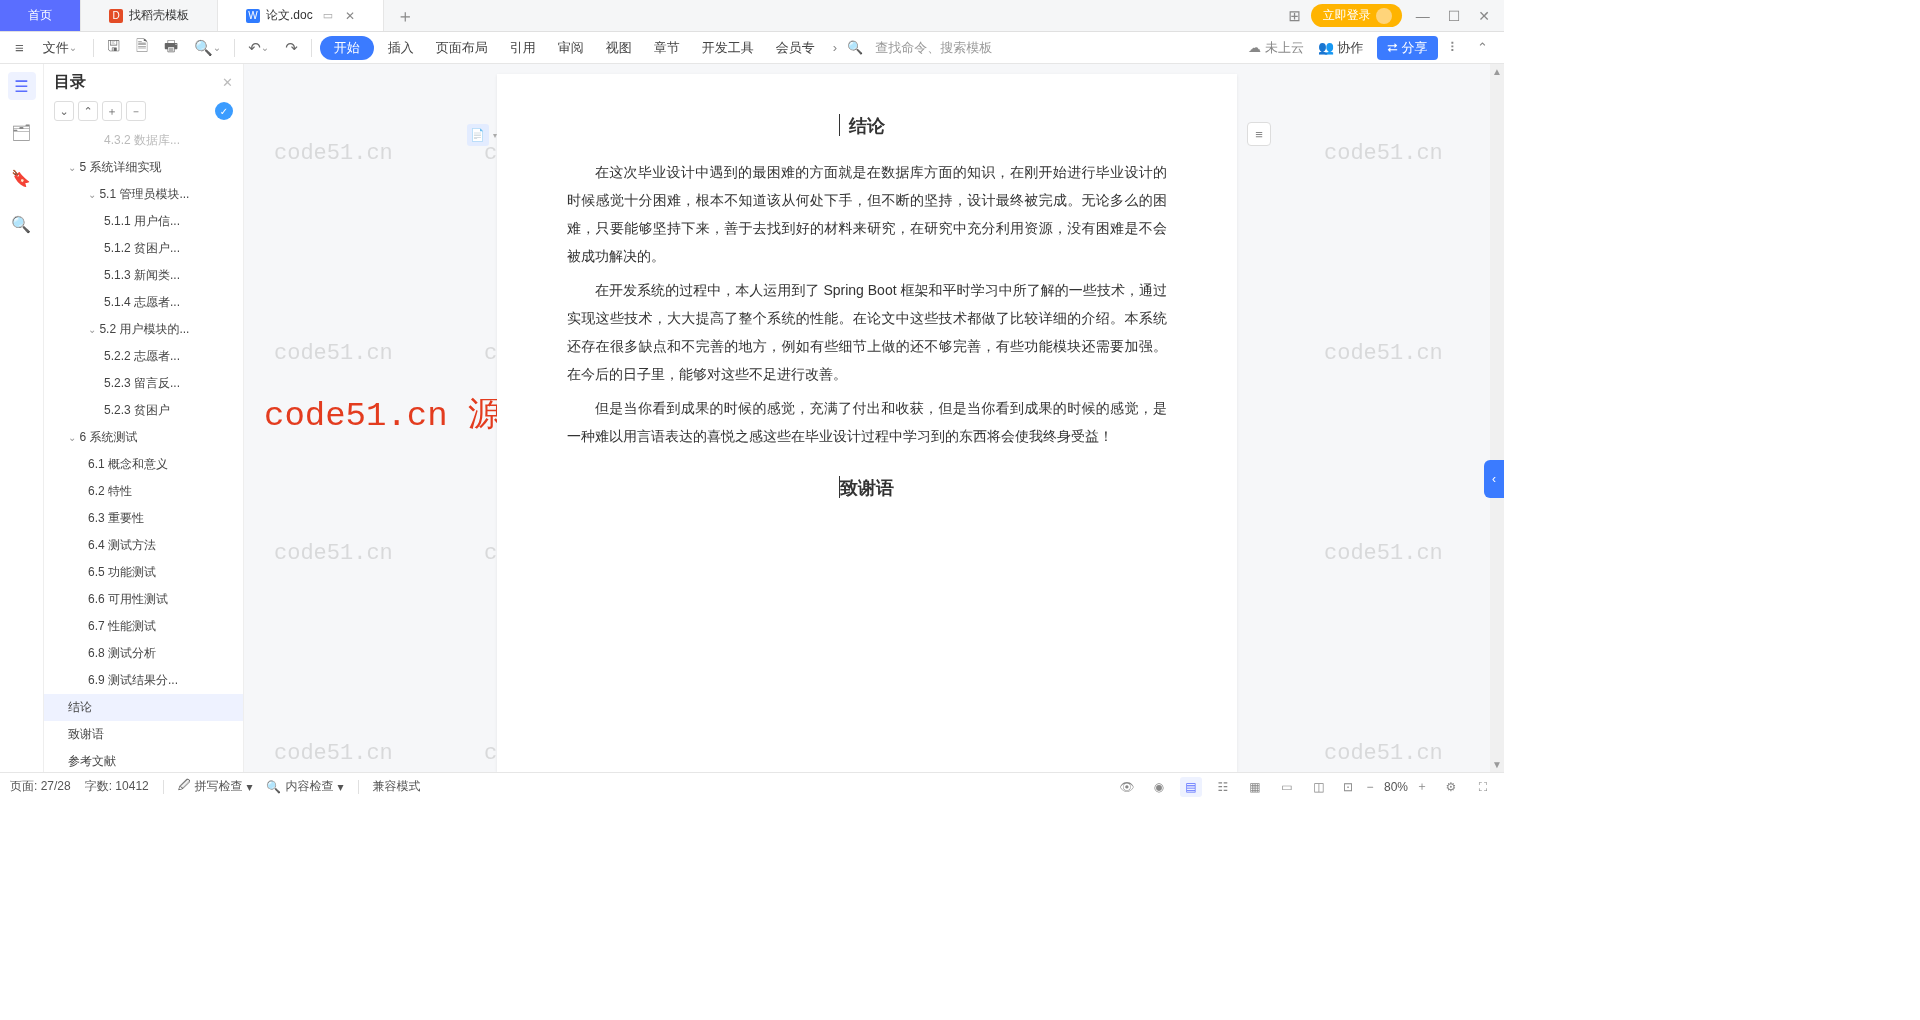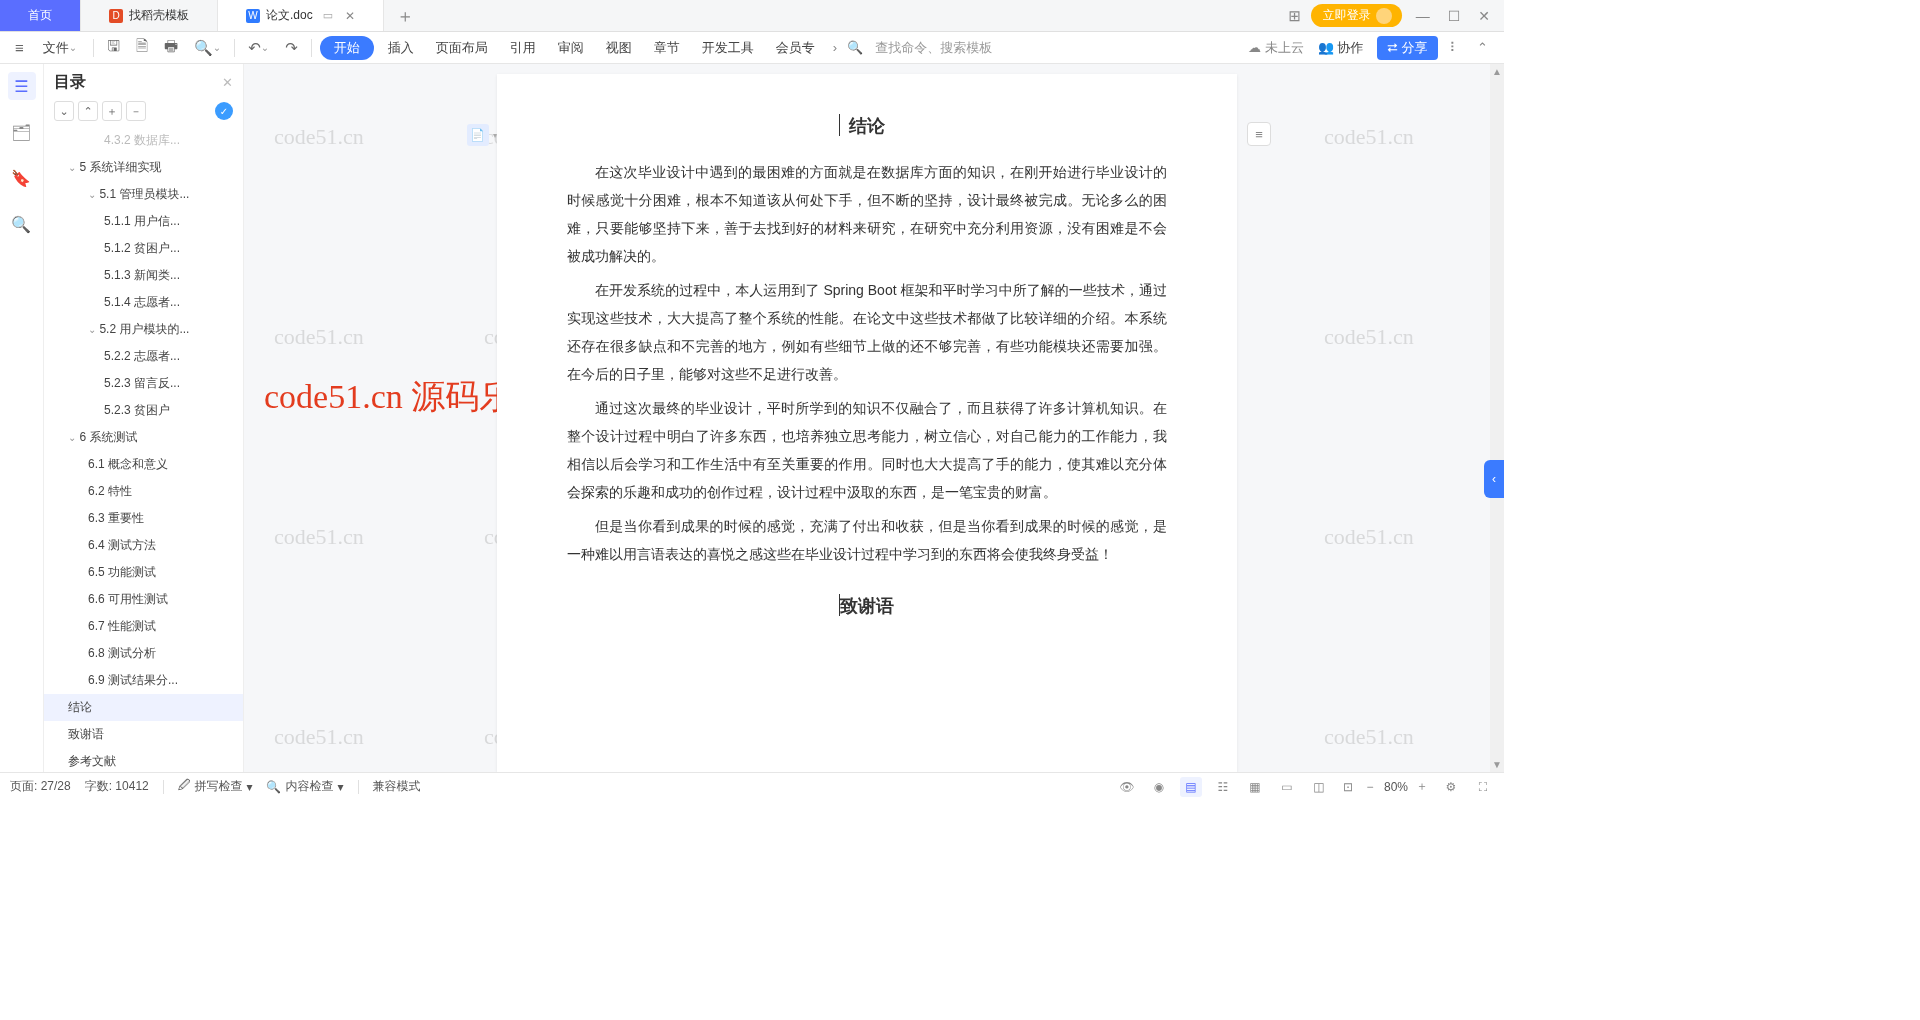--- a/index.html
+++ b/index.html
@@ -68,21 +68,21 @@
 .page-icon-l .drop { position: absolute; right: -8px; top: 7px; color: #aaa; font-size: 8px; }
 .page-icon-r { position: absolute; right: -34px; top: 48px; width: 24px; height: 24px; border: 1px solid #ddd; border-radius: 4px; display: flex; align-items: center; justify-content: center; color: #888; font-size: 13px; background: #fff; }
 
 
 .right-scroll { width: 14px; background: #f0f0f0; position: relative; }
 .right-scroll .arrow { position: absolute; left: 2px; font-size: 10px; color: #999; }
 .right-scroll .arrow.up { top: 2px; }
 .right-scroll .arrow.dn { bottom: 2px; }
 
 
-.wm { position: absolute; color: rgba(140,140,140,.28); font-size: 22px; font-family: Liberation Serif, serif; pointer-events: none; white-space: nowrap; }
+.wm { position: absolute; color: rgba(140,140,140,.28); font-size: 22px; font-family: Liberation Mono, monospace; pointer-events: none; white-space: nowrap; margin-top: 17px; }
 .wm.big { color: #e33c1f; font-size: 34px; font-weight: 500; }
 
 
 .status { position: absolute; left: 0; right: 0; bottom: 0; height: 28px; background: #fff; border-top: 1px solid #e6e6e6; display: flex; align-items: center; padding: 0 10px; font-size: 12px; color: #555; gap: 14px; justify-content: space-between; }
 .status .sep { width: 1px; height: 14px; background: #e0e0e0; }
 .st-btn { display: flex; align-items: center; gap: 4px; cursor: pointer; }
 .status-right { margin-left: auto; display: flex; align-items: center; gap: 10px; }
 .view-btn { width: 22px; height: 20px; display: flex; align-items: center; justify-content: center; color: #888; border-radius: 3px; cursor: pointer; }
 .view-btn.active { background: #eef2ff; color: #5a6eff; }
 .zoom { display: flex; align-items: center; gap: 6px; }
@@ -235,21 +235,20 @@
         <div class="wm" style="left: 1080px; top: 660px;">code51.cn</div>
       </div>
     <div class="wm big" style="left:20px; top:310px;">code51.cn 源码乐园盗图必究</div>
 
     <div class="page">
       <div class="page-icon-l">📄<span class="drop">▾</span></div>
       <div class="page-icon-r">≡</div>
       <h2>结论</h2>
       <p>在这次毕业设计中遇到的最困难的方面就是在数据库方面的知识，在刚开始进行毕业设计的时候感觉十分困难，根本不知道该从何处下手，但不断的坚持，设计最终被完成。无论多么的困难，只要能够坚持下来，善于去找到好的材料来研究，在研究中充分利用资源，没有困难是不会被成功解决的。</p>
       <p>在开发系统的过程中，本人运用到了 Spring Boot 框架和平时学习中所了解的一些技术，通过实现这些技术，大大提高了整个系统的性能。在论文中这些技术都做了比较详细的介绍。本系统还存在很多缺点和不完善的地方，例如有些细节上做的还不够完善，有些功能模块还需要加强。在今后的日子里，能够对这些不足进行改善。</p>
-      <p>通过这次最终的毕业设计，平时所学到的知识不仅融合了，而且获得了许多计算机知识。在整个设计过程中明白了许多东西，也培养独立思考能力，树立信心，对自己能力的工作能力，我相信以后会学习和工作生活中有至关重要的作用。同时也大大提高了手的能力，使其难以充分体会探索的乐趣和成功的创作过程，设计过程中汲取的东西，是一笔宝贵的财富。</p>
       <p>但是当你看到成果的时候的感觉，充满了付出和收获，但是当你看到成果的时候的感觉，是一种难以用言语表达的喜悦之感这些在毕业设计过程中学习到的东西将会使我终身受益！</p>
       <h2 style="margin-top:26px">致谢语</h2>
     </div>
   </div>
 
   <div class="right-scroll">
     <span class="arrow up">▲</span>
     <span class="arrow dn">▼</span>
   </div>
 </div>

